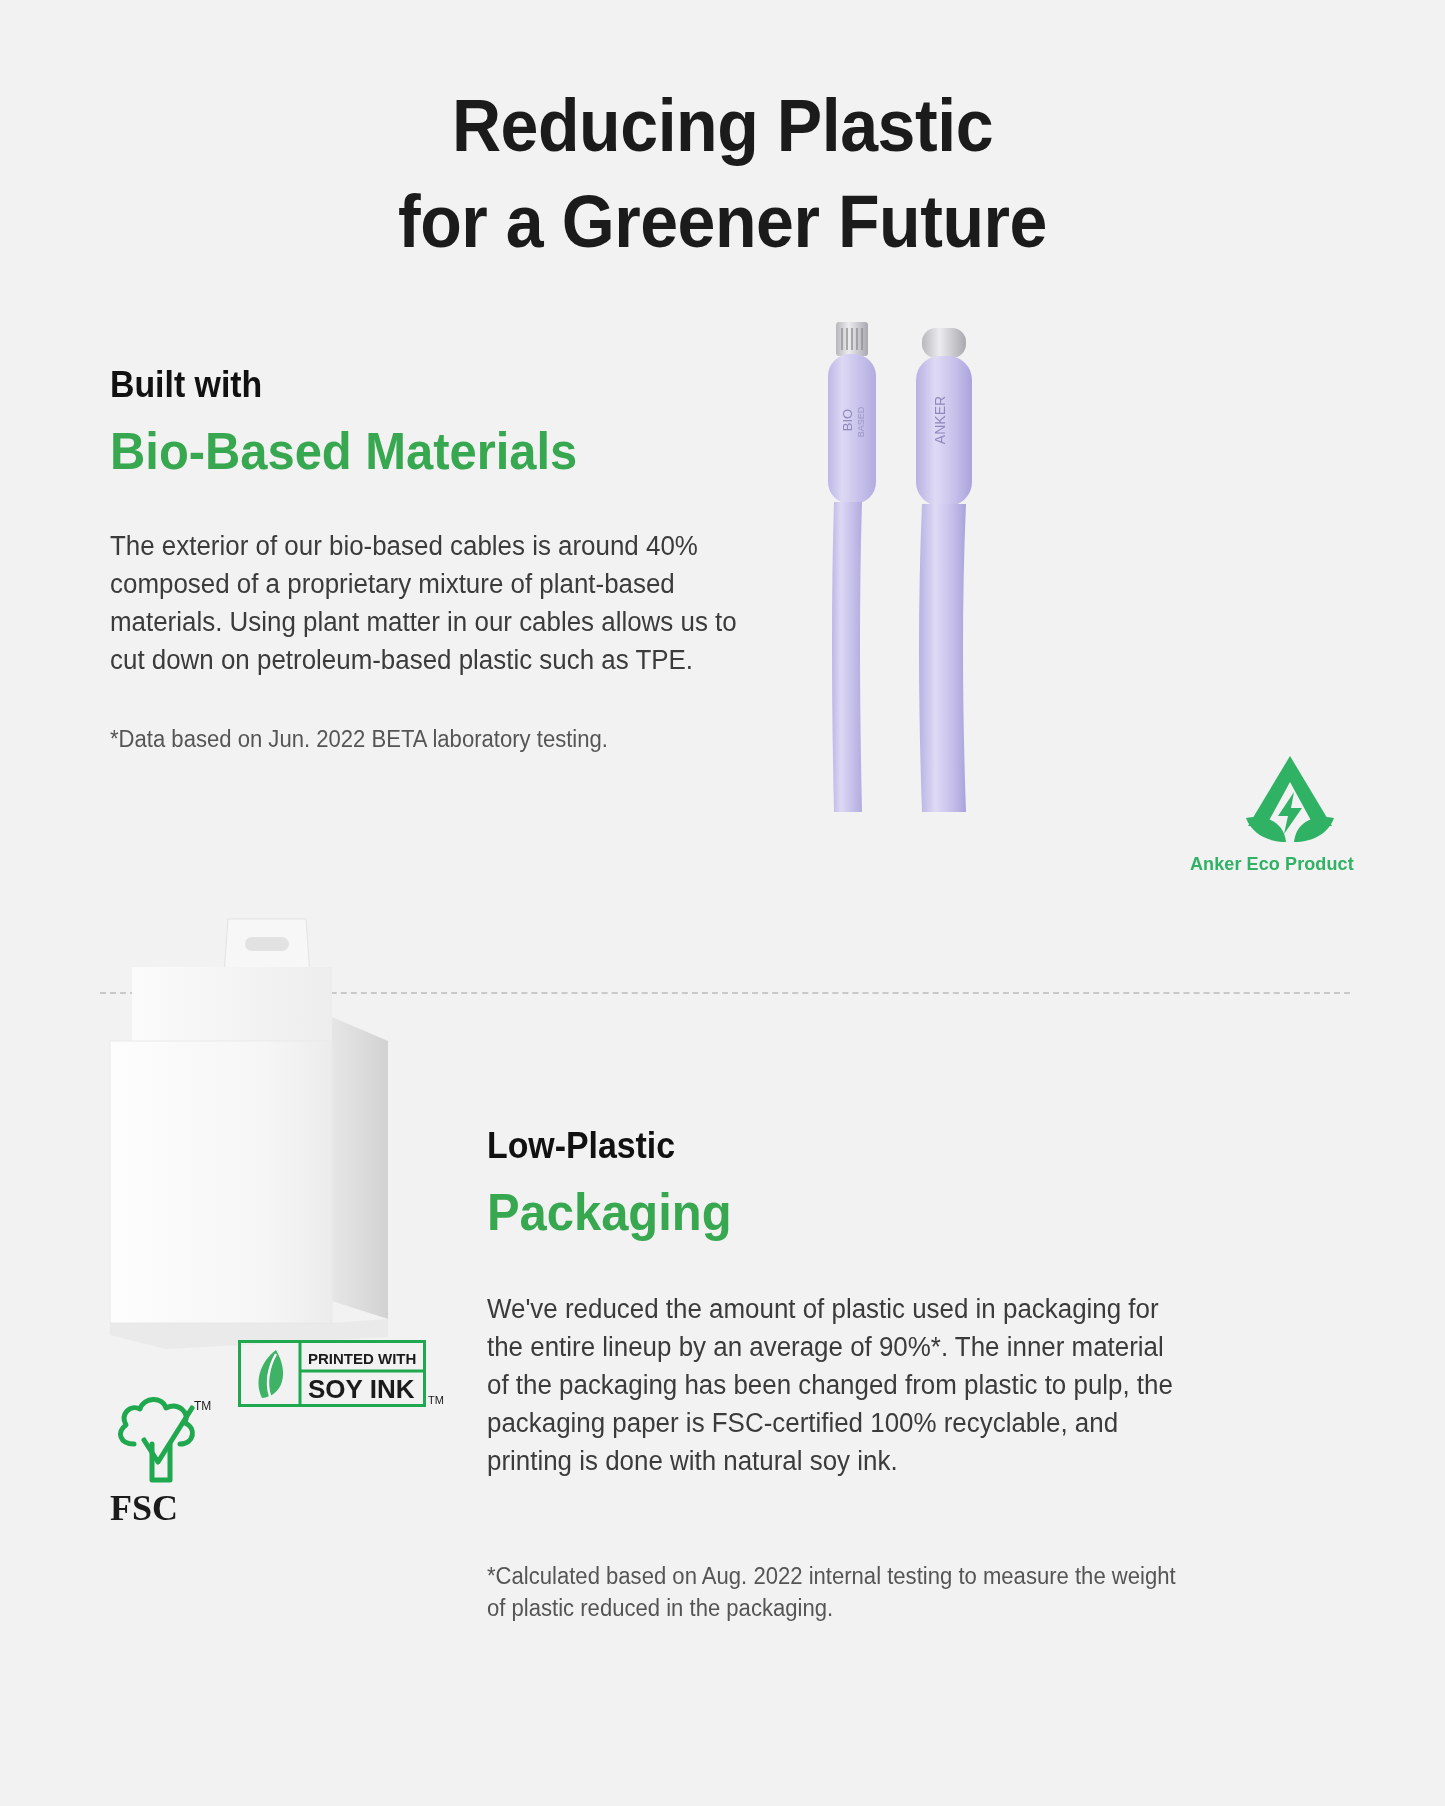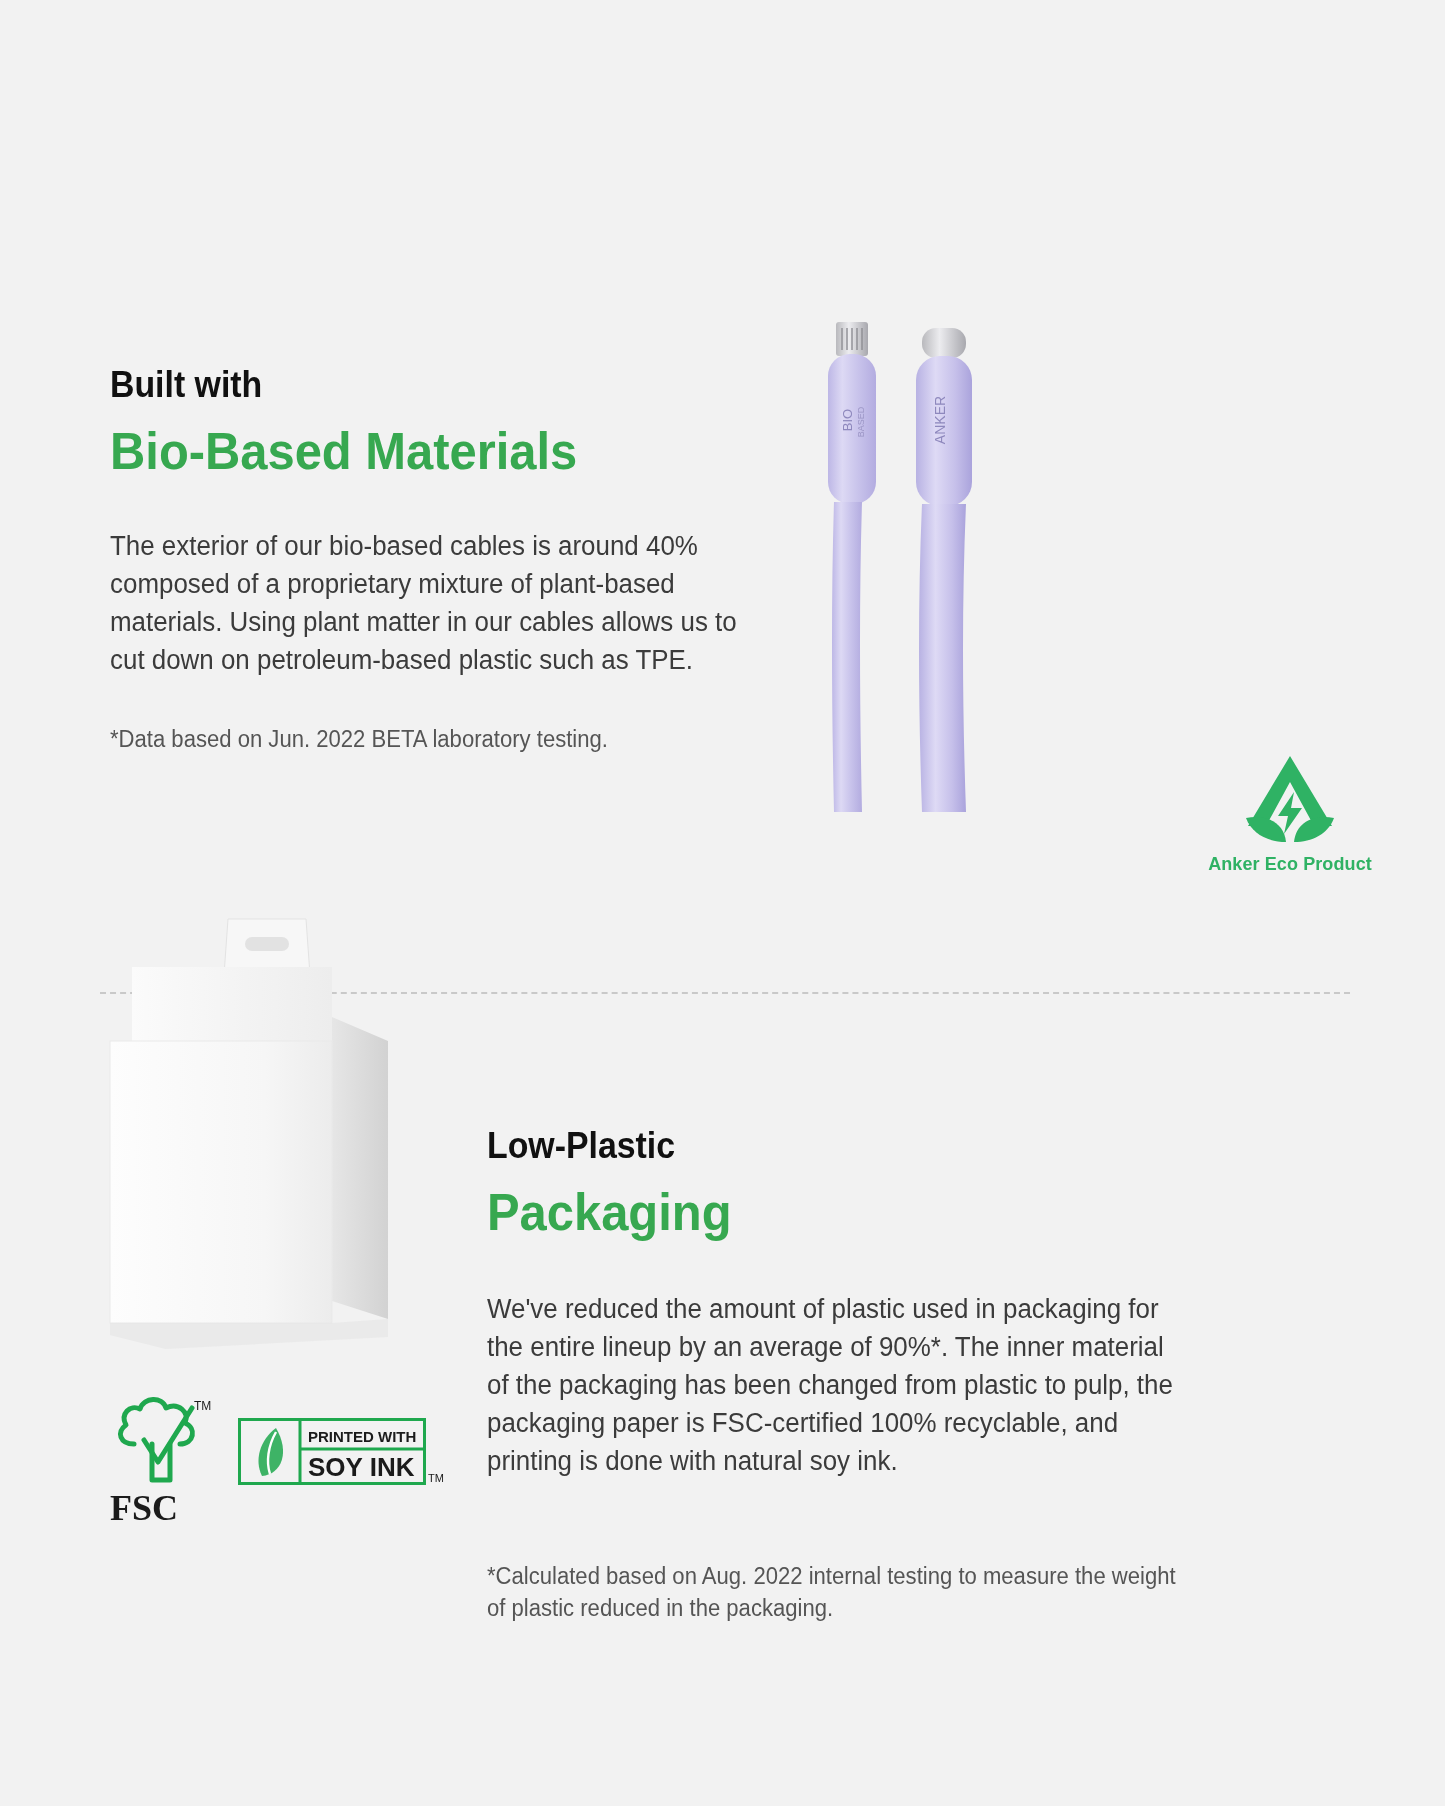--- a/index.html
+++ b/index.html
@@ -102,21 +102,21 @@
     width: 260px;
     height: 500px;
   }
 
   
   .eco-badge {
     position: absolute;
     left: 1190px;
     top: 748px;
     width: 200px;
-    text-align: center;
+    text-align: left;
   }
   .eco-badge-label {
     font-family: "Liberation Sans Narrow", "Liberation Sans", sans-serif;
     font-weight: 700;
     font-size: 18px;
     color: #2fb264;
     margin-top: 4px;
     letter-spacing: 0.1px;
   }
 
@@ -161,30 +161,34 @@
   .fsc-logo {
     position: absolute;
     left: 108px;
     top: 1388px;
     width: 110px;
     height: 140px;
   }
   .soy-logo {
     position: absolute;
     left: 238px;
-    top: 1418px;
+    top: 1340px;
     width: 208px;
     height: 82px;
   }
 </style>
 </head>
 <body>
 
 <div class="page">
 
+  <div class="title-block">
+    <div class="title-line">Reducing Plastic</div>
+    <div class="title-line">for a Greener Future</div>
+  </div>
 
   <div class="sec1-text">
     <div class="kicker">Built with</div>
     <div class="headline-green">Bio-Based Materials</div>
     <div class="body-copy sec1-body">The exterior of our bio-based cables is around 40% composed of a proprietary mixture of plant-based materials. Using plant matter in our cables allows us to cut down on petroleum-based plastic such as TPE.</div>
     <div class="footnote sec1-footnote">*Data based on Jun. 2022 BETA laboratory testing.</div>
   </div>
 
   <div class="cable-art">
     <svg width="260" height="500" viewBox="0 0 260 500" xmlns="http://www.w3.org/2000/svg">

